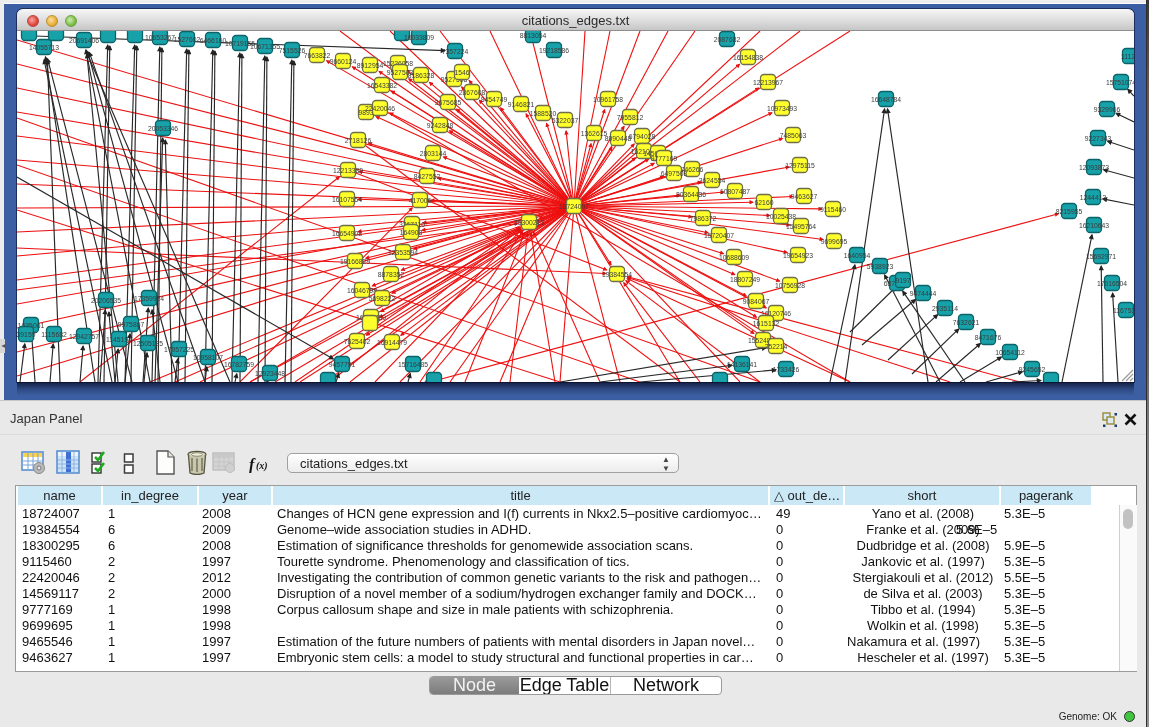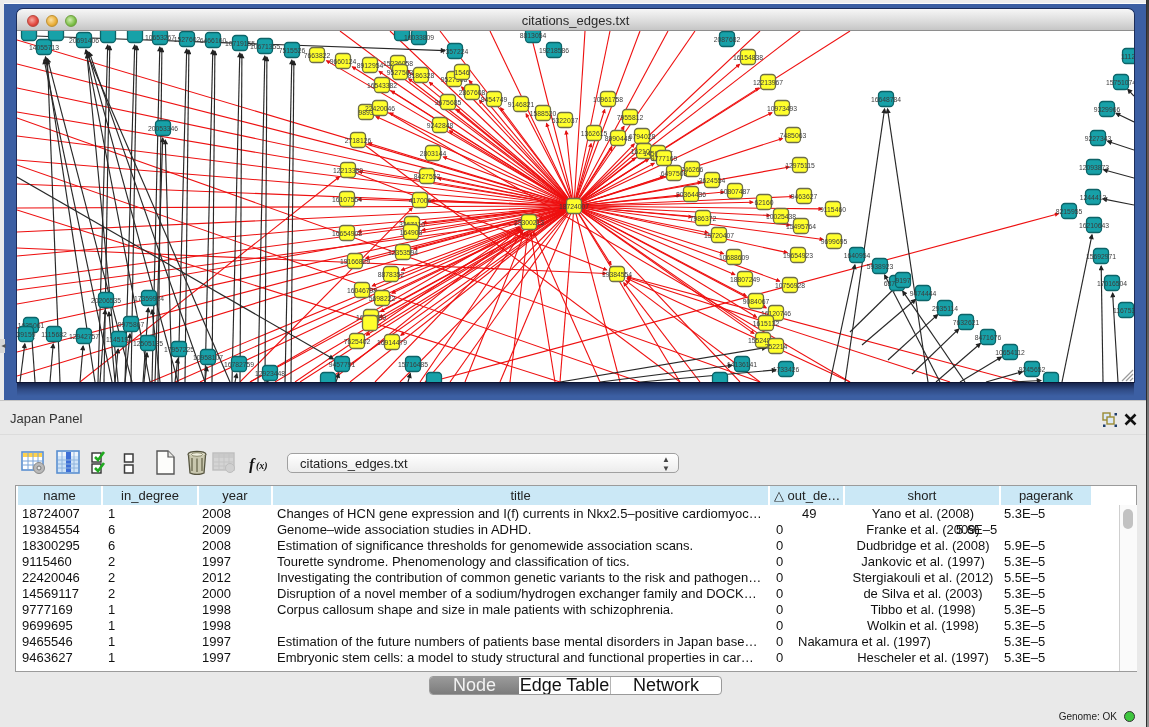--- a/index.html
+++ b/index.html
@@ -608,21 +608,21 @@
 <div class="hc" style="left:183px;width:74px;">year</div>
 <div class="hc" style="left:257px;width:497px;">title</div>
 <div class="hc" style="left:754px;width:75px;text-align:left;padding-left:4px;">△ out_de…</div>
 <div class="hc" style="left:829px;width:156px;">short</div>
 <div class="hc" style="left:985px;width:92px;">pagerank</div>
     <div class="row" style="top:20px">
         <span style="left:6px">18724007</span>
         <span style="left:92px">1</span>
         <span style="left:186px">2008</span>
         <span style="left:261px">Changes of HCN gene expression and I(f) currents in Nkx2.5–positive cardiomyoc…</span>
-        <span style="left:786px">49</span>
+        <span style="left:760px">49</span>
         <span style="left:829px;width:156px;text-align:center">Yano et al. (2008)</span>
         <span style="left:988px">5.3E–5</span>
       </div>
 <div class="row" style="top:36px">
         <span style="left:6px">19384554</span>
         <span style="left:92px">6</span>
         <span style="left:186px">2009</span>
         <span style="left:261px">Genome–wide association studies in ADHD.</span>
         <span style="left:760px">0</span>
         <span style="left:829px;width:156px;text-align:center">Franke et al. (2009)</span>
@@ -663,38 +663,38 @@
         <span style="left:760px">0</span>
         <span style="left:829px;width:156px;text-align:center">de Silva et al. (2003)</span>
         <span style="left:988px">5.3E–5</span>
       </div>
 <div class="row" style="top:116px">
         <span style="left:6px">9777169</span>
         <span style="left:92px">1</span>
         <span style="left:186px">1998</span>
         <span style="left:261px">Corpus callosum shape and size in male patients with schizophrenia.</span>
         <span style="left:760px">0</span>
-        <span style="left:829px;width:156px;text-align:center">Tibbo et al. (1998)</span>
+        <span style="left:829px;width:156px;text-align:center">Tibbo et al. (1994)</span>
         <span style="left:988px">5.3E–5</span>
       </div>
 <div class="row" style="top:132px">
         <span style="left:6px">9699695</span>
         <span style="left:92px">1</span>
         <span style="left:186px">1998</span>
         <span style="left:760px">0</span>
         <span style="left:829px;width:156px;text-align:center">Wolkin et al. (1998)</span>
         <span style="left:988px">5.3E–5</span>
       </div>
 <div class="row" style="top:148px">
         <span style="left:6px">9465546</span>
         <span style="left:92px">1</span>
         <span style="left:186px">1997</span>
-        <span style="left:261px">Estimation of the future numbers of patients base mental disorders in Japan base…</span>
-        <span style="left:760px">0</span>
-        <span style="left:782px;width:156px;text-align:left">Nakamura et al. (1997)</span>
+        <span style="left:261px">Estimation of the future numbers of patients with mental disorders in Japan novel…</span>
+        <span style="left:760px">0</span>
+        <span style="left:808px;width:156px;text-align:right">Nakamura et al. (1997)</span>
         <span style="left:988px">5.3E–5</span>
       </div>
 <div class="row" style="top:164px">
         <span style="left:6px">9463627</span>
         <span style="left:92px">1</span>
         <span style="left:186px">1997</span>
         <span style="left:261px">Embryonic stem cells: a model to study structural and functional properties in car…</span>
         <span style="left:760px">0</span>
         <span style="left:829px;width:156px;text-align:center">Hescheler et al. (1997)</span>
         <span style="left:988px">5.3E–5</span>

